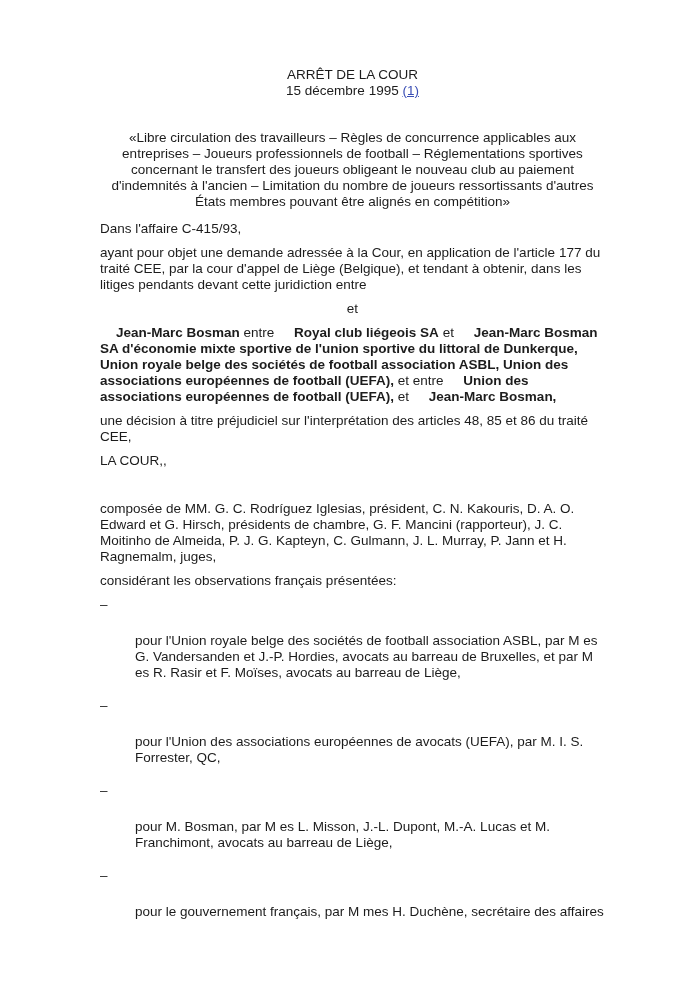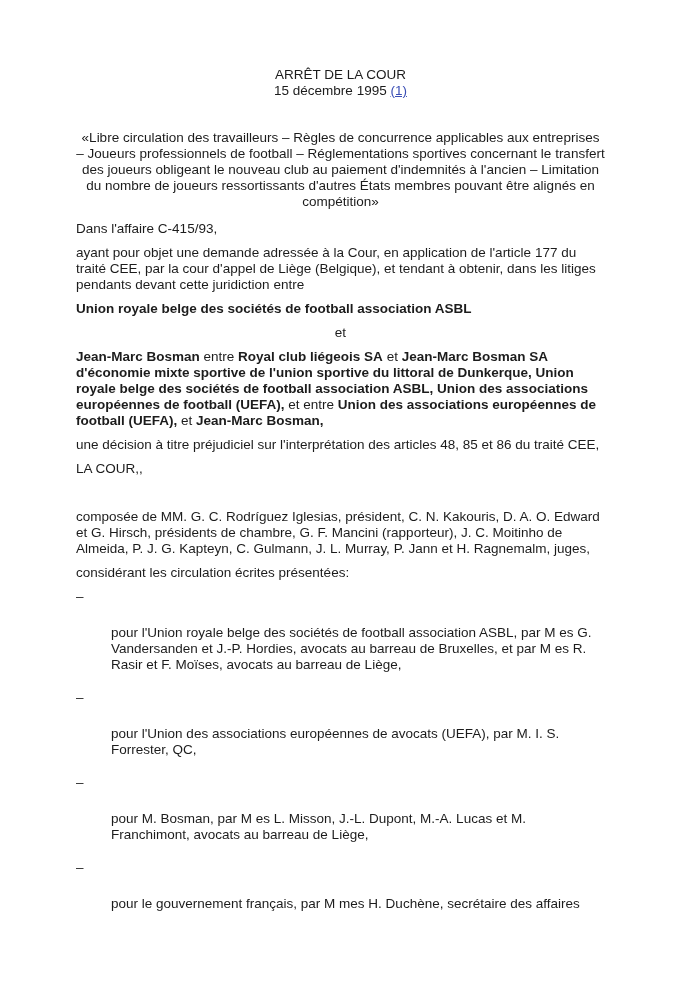--- a/index.html
+++ b/index.html
@@ -5,28 +5,28 @@
   html, body { margin:0; padding:0; }
   body {
     width:700px; height:991px;
     background:#ffffff;
     font-family:"Liberation Sans", sans-serif;
     font-size:13.5px;
     line-height:16px;
     color:#1c1c1c;
     overflow:hidden;
   }
-  .page { width:700px; height:991px; padding:67px 95px 0 76px; box-sizing:border-box; }
+  .page { width:700px; height:991px; padding:67px 95px 0 100px; box-sizing:border-box; }
   .center { text-align:center; }
   .para { margin:8px 0; }
   .header-block { text-align:center; }
   .subject { margin-top:31px; margin-bottom:11px; text-align:center; }
   .court-heading { text-align:left; margin-top:8px; margin-bottom:32px; }
   .footnote-link { color:#3a4eb5; text-decoration:underline; cursor:pointer; }
-  b { font-weight:bold; }
+  b { font-weight:bold;margin-left:16px; }
   .obs-list { margin-top:0; }
   .obs-item { margin-top:17px; }
   .obs-item:first-child { margin-top:6px; }
   .dash { height:16px; }
   .obs-text { margin-left:35px; margin-top:20px; }
 </style>
 </head>
 <body>
 
 <div class="page">
@@ -35,34 +35,33 @@
     <div>ARRÊT DE LA COUR</div>
     <div><span>15 décembre 1995 </span><span class="footnote-link">(1)</span></div>
   </div>
 
   <div class="subject para">«Libre circulation des travailleurs – Règles de concurrence applicables aux entreprises – Joueurs professionnels de football – Réglementations sportives concernant le transfert des joueurs obligeant le nouveau club au paiement d'indemnités à l'ancien – Limitation du nombre de joueurs ressortissants d'autres États membres pouvant être alignés en compétition»</div>
 
   <div class="para">Dans l'affaire C-415/93,</div>
 
   <div class="para">ayant pour objet une demande adressée à la Cour, en application de l'article 177 du traité CEE, par la cour d'appel de Liège (Belgique), et tendant à obtenir, dans les litiges pendants devant cette juridiction entre</div>
 
-  <div class="para" style="font-weight:bold;">Union royale belge des sociétés de football association ASBL</div>
 
   <div class="para center">et</div>
 
   <div class="para"><b>Jean-Marc Bosman</b><span> entre </span><b>Royal club liégeois SA</b><span> et </span><b>Jean-Marc Bosman SA d'économie mixte sportive de l'union sportive du littoral de Dunkerque, Union royale belge des sociétés de football association ASBL, Union des associations européennes de football (UEFA),</b><span> et entre </span><b>Union des associations européennes de football (UEFA),</b><span> et </span><b>Jean-Marc Bosman,</b></div>
 
   <div class="para">une décision à titre préjudiciel sur l'interprétation des articles 48, 85 et 86 du traité CEE,</div>
 
   <div class="court-heading">LA COUR,,</div>
 
   <div class="para">composée de MM. G. C. Rodríguez Iglesias, président, C. N. Kakouris, D. A. O. Edward et G. Hirsch, présidents de chambre, G. F. Mancini (rapporteur), J. C. Moitinho de Almeida, P. J. G. Kapteyn, C. Gulmann, J. L. Murray, P. Jann et H. Ragnemalm, juges,</div>
 
 
-  <div class="para">considérant les circulation écrites présentées:</div>
+  <div class="para">considérant les observations français présentées:</div>
 
   <div class="obs-list">
       <div class="obs-item">
         <div class="dash">–</div>
         <div class="obs-text">pour l'Union royale belge des sociétés de football association ASBL, par M es G. Vandersanden et J.-P. Hordies, avocats au barreau de Bruxelles, et par M es R. Rasir et F. Moïses, avocats au barreau de Liège,</div>
       </div>
       <div class="obs-item">
         <div class="dash">–</div>
         <div class="obs-text">pour l'Union des associations européennes de avocats (UEFA), par M. I. S. Forrester, QC,</div>
       </div>

